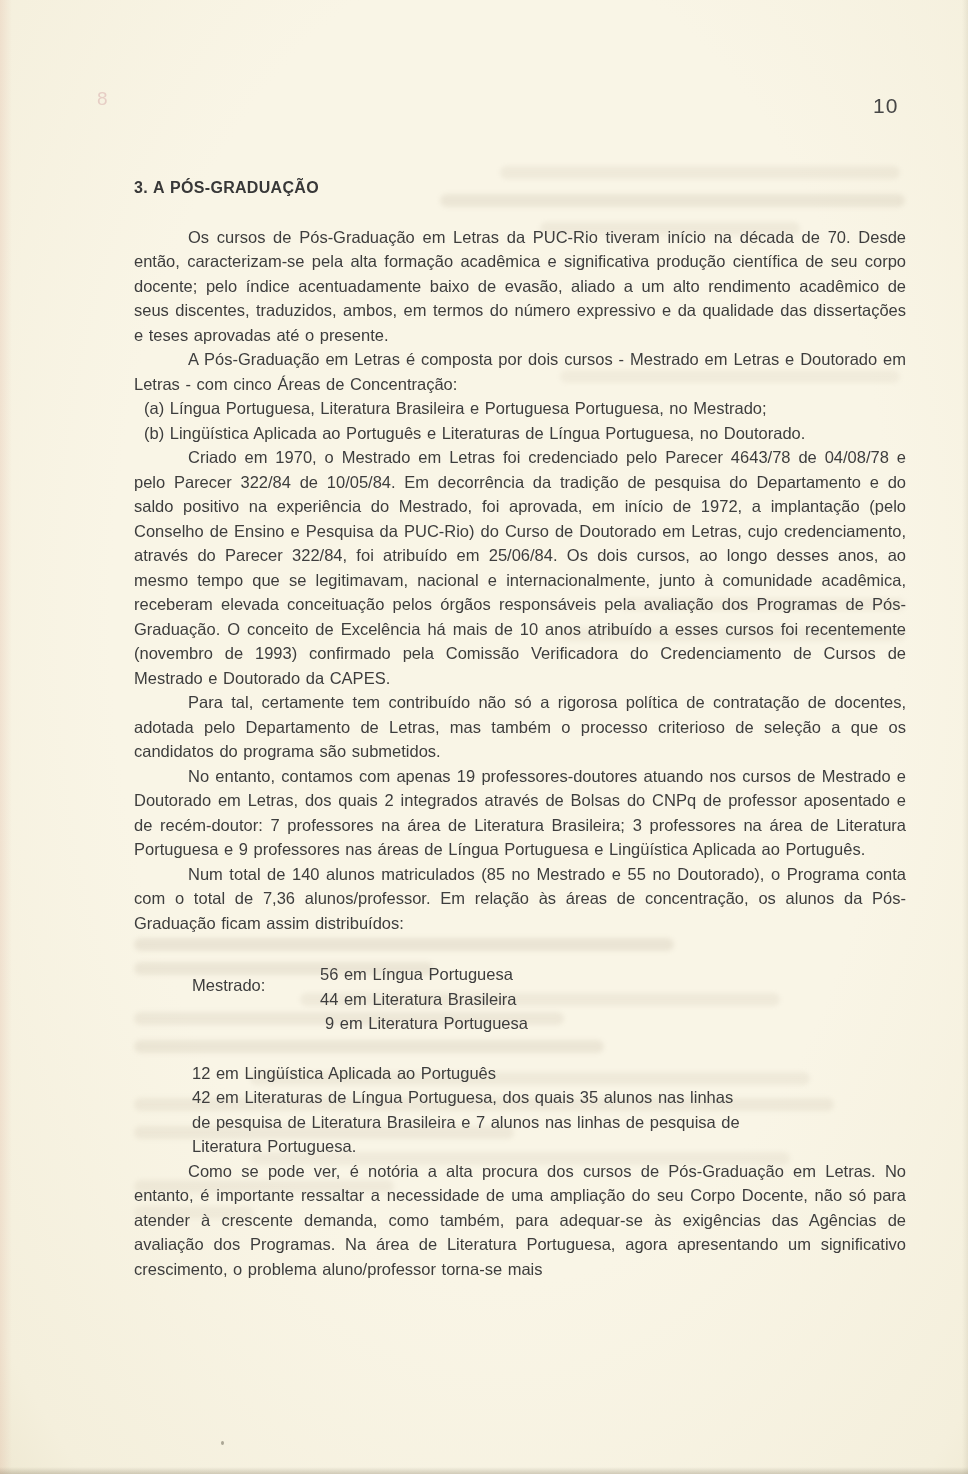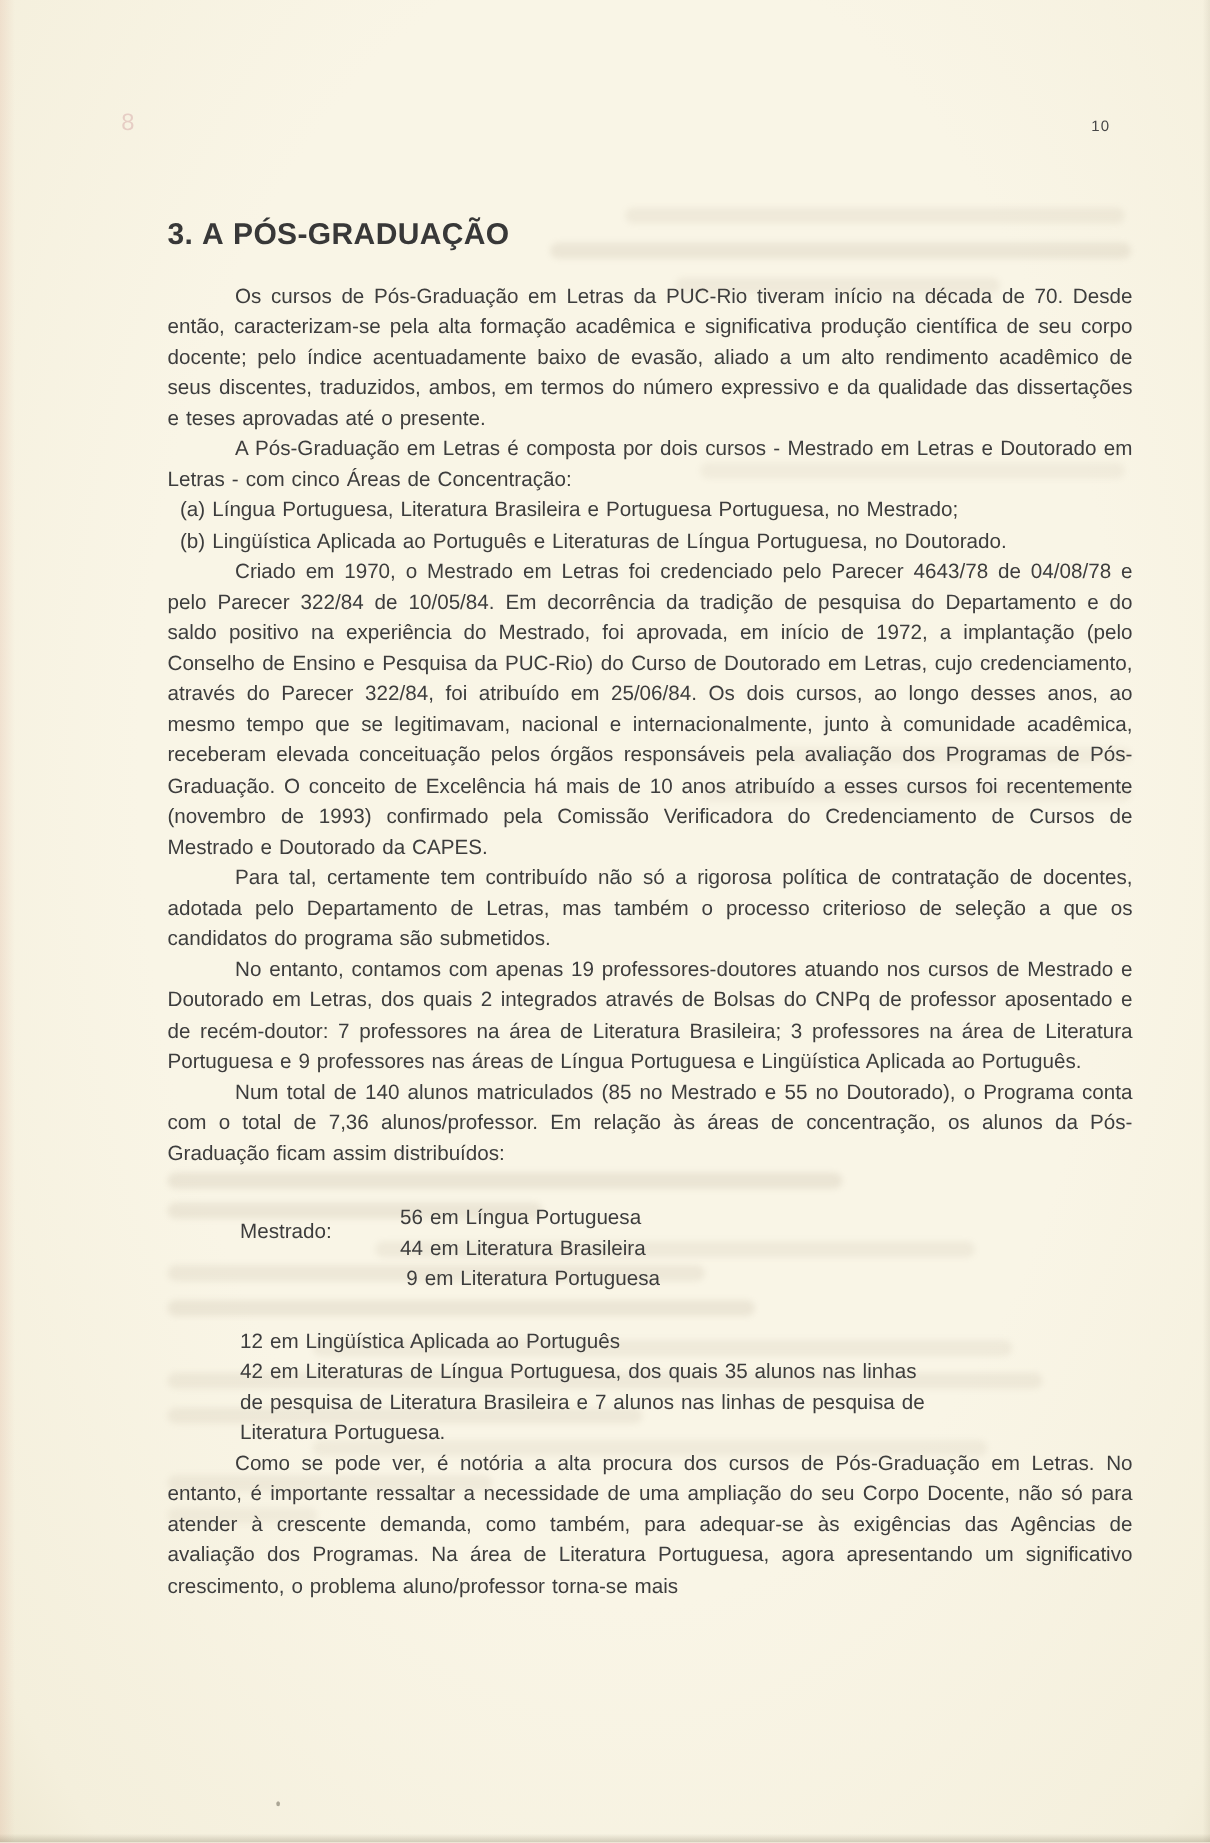--- a/index.html
+++ b/index.html
@@ -23,27 +23,27 @@
   
   .ghost { position:absolute; height:13px; background:#a2927a; border-radius:7px;
            filter:blur(2.4px); pointer-events:none; }
 
   .speck { position:absolute; width:3px; height:4px; background:#6e6757;
            border-radius:50%; opacity:.55; }
 
   .faint-mark { position:absolute; left:97px; top:88px; font-size:19px;
                 color:#dcb6b2; opacity:.6; filter:blur(0.4px); }
 
-  .pageno { position:absolute; left:873px; top:94px; font-size:12px;
+  .pageno { position:absolute; left:873px; top:94px; font-size:21px;
             letter-spacing:1px; color:#474747; }
 
   .content { position:absolute; left:134px; top:176px; width:772px;
              font-size:16.5px; line-height:24.5px; word-spacing:1px; }
 
-  h2.heading { font-size:24px; font-weight:bold; letter-spacing:0.3px;
+  h2.heading { font-size:16px; font-weight:bold; letter-spacing:0.3px;
                color:#383838; margin:0 0 24px 0; }
 
   p { margin:0; text-align:justify; }
   p.indent { text-indent:54px; }
   p.list-item { text-indent:0; padding-left:10px; text-align:left; }
 
   .dist { margin:27px 0 0 58px; }
   .dist-row { display:flex; }
   .dist-row.second { margin-top:25px; }
   .dist-label { width:128px; flex-shrink:0;margin-top:11px; }

